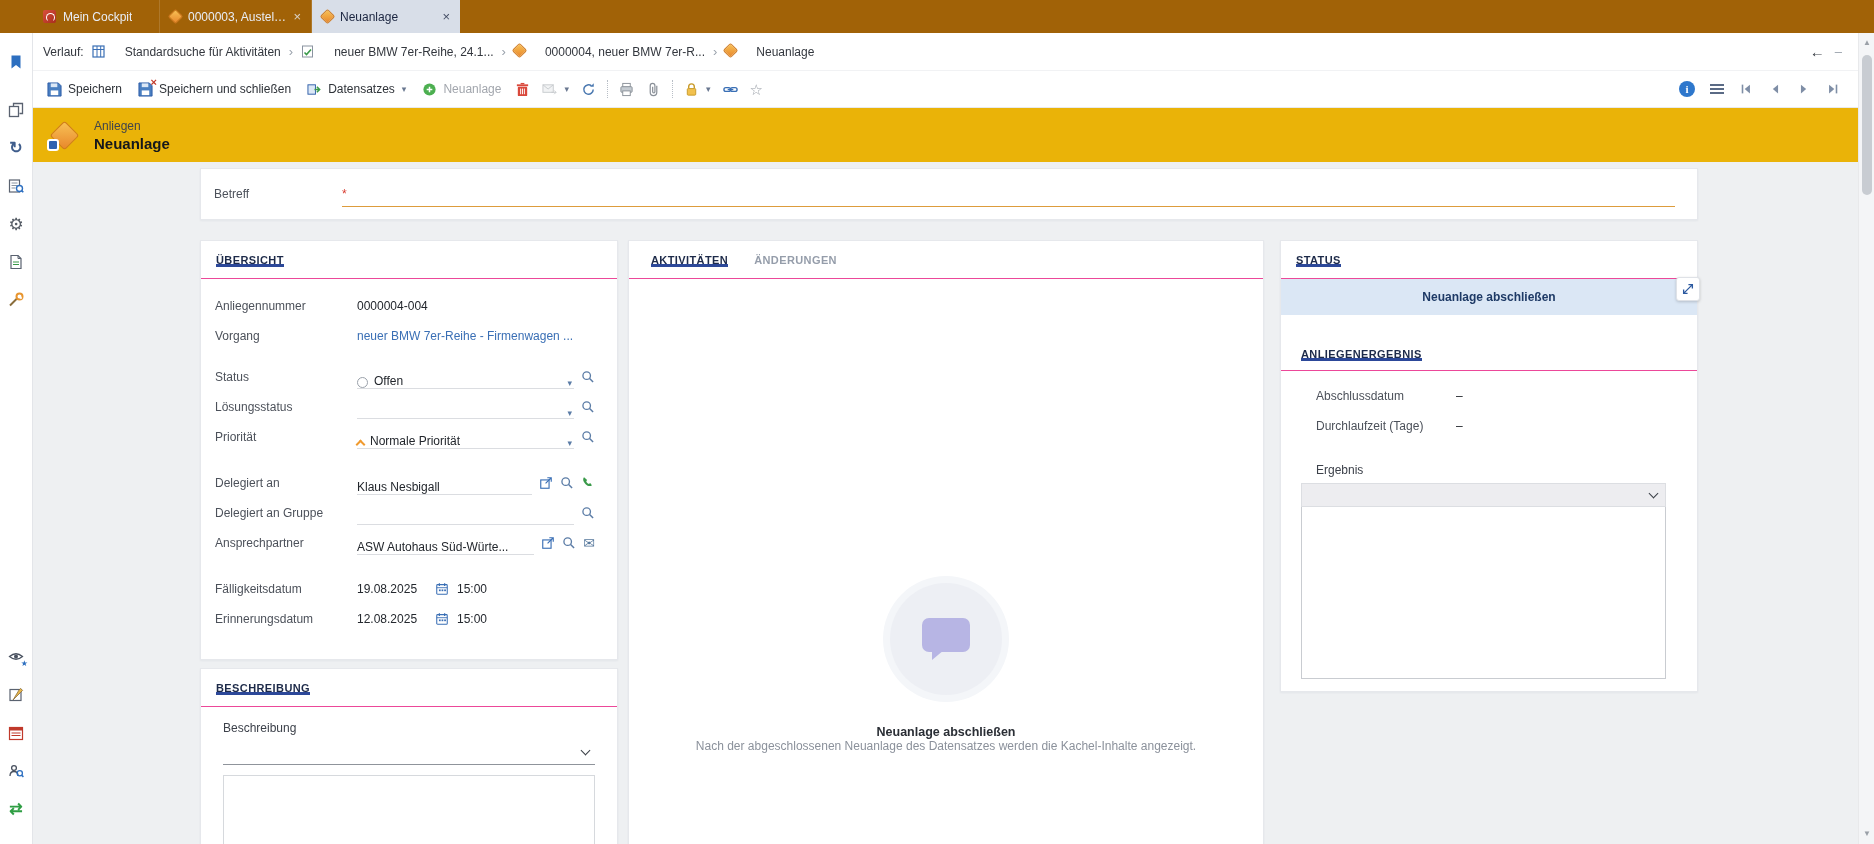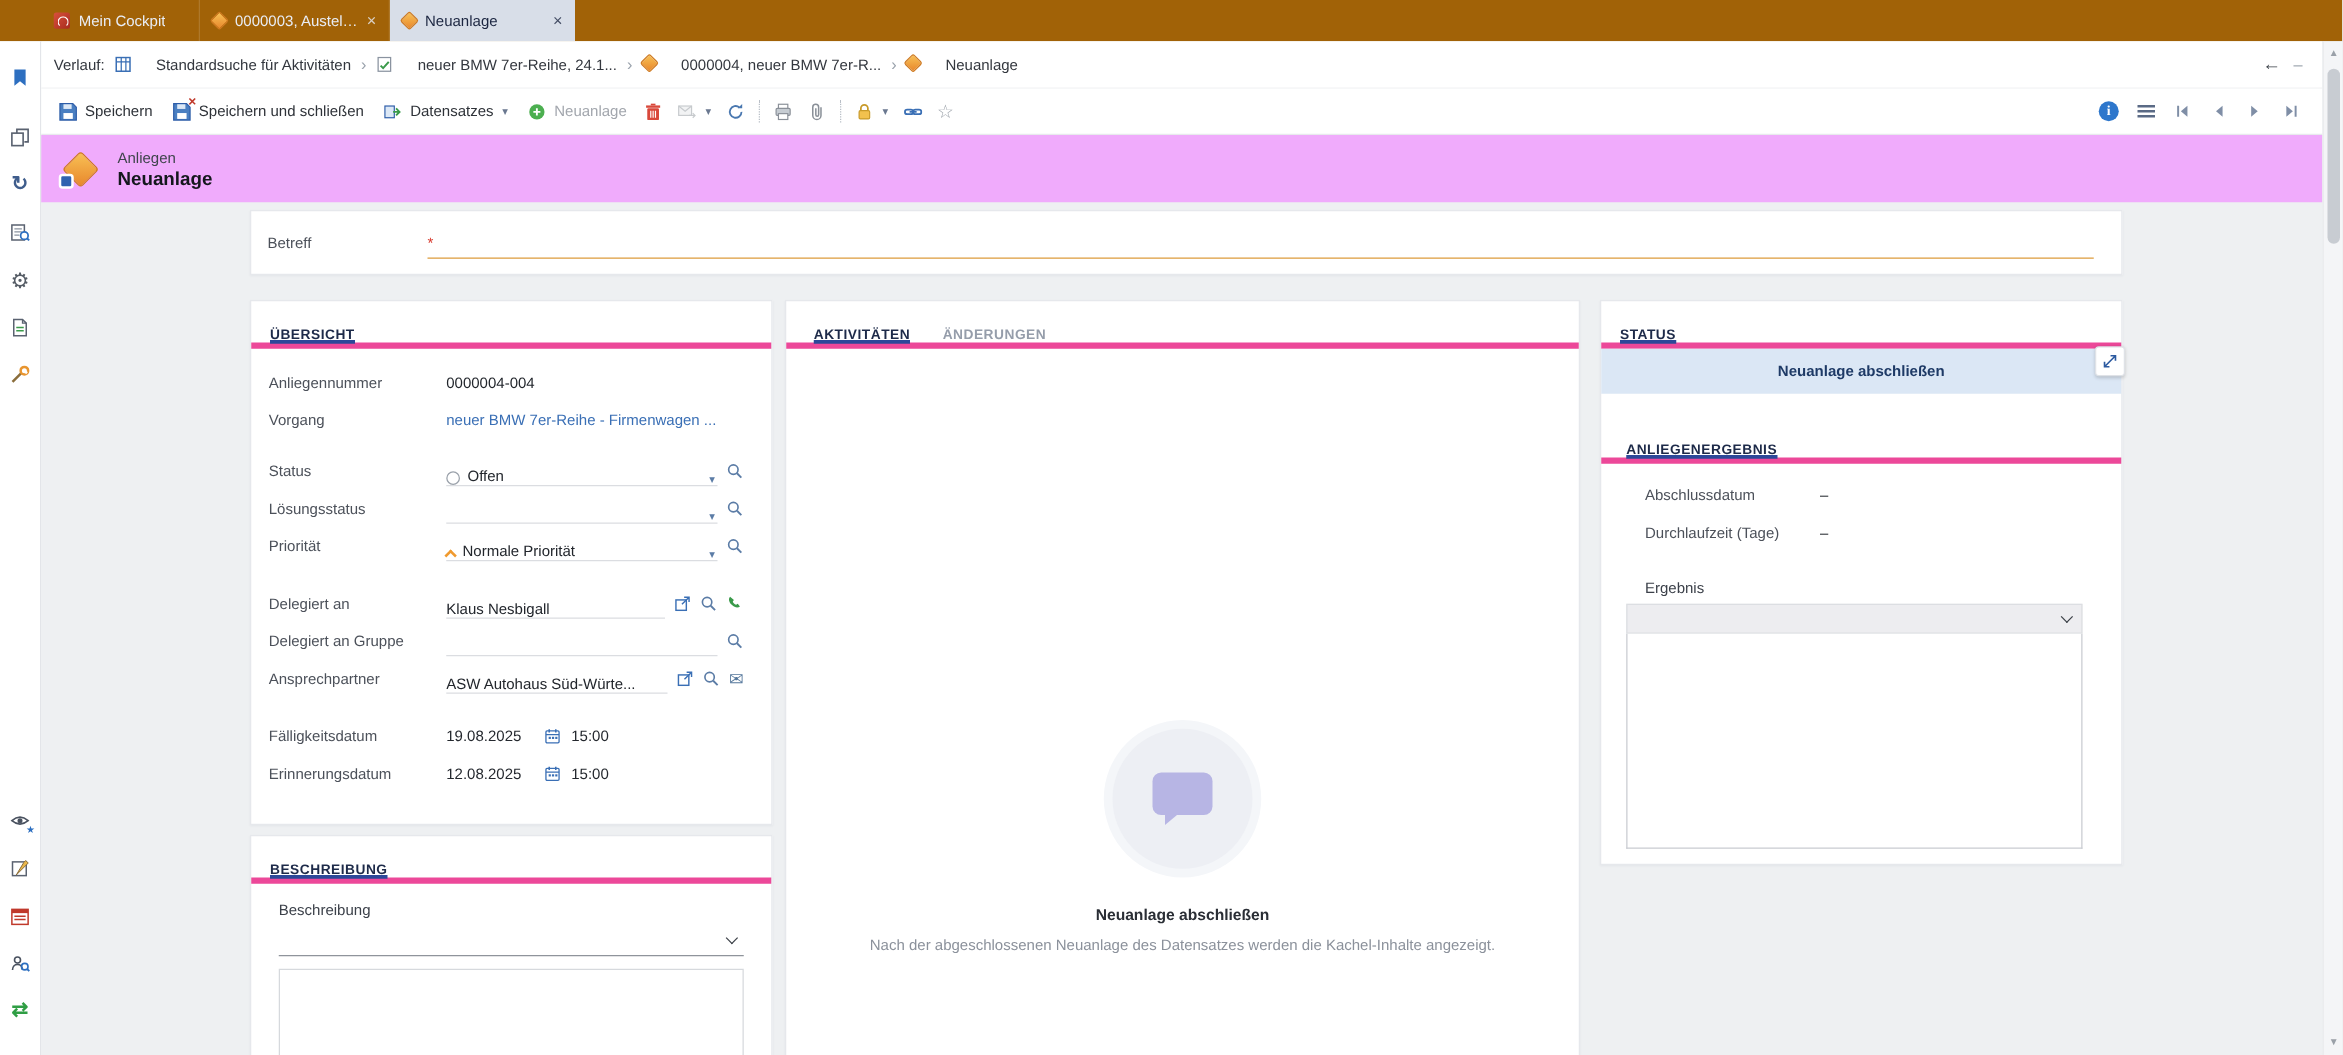--- a/index.html
+++ b/index.html
@@ -56,33 +56,33 @@
      display:flex;align-items:center;justify-content:center;font-family:"Liberation Serif",serif}
   .list-ic{width:14px;height:10px;border-top:2px solid #5a6a85;border-bottom:2px solid #5a6a85;position:relative}
   .list-ic::after{content:"";position:absolute;left:0;top:2px;width:14px;height:2px;background:#5a6a85}
   .s14{width:14px;height:14px;display:block}
   .s15{width:15px;height:15px;display:block}
   .star-g{font-size:15px;color:#9aa0a8;line-height:1}
   .savewrap{position:relative;display:flex}
   .mini-x{position:absolute;right:-4px;top:-5px;color:#c0392b;font-size:11px;font-weight:bold;line-height:1}
 
   
-  .pagehead{position:absolute;left:33px;top:108px;right:16px;height:54px;background:#f0abfc;
+  .pagehead{position:absolute;left:33px;top:108px;right:16px;height:54px;background:#eab308;
      display:flex;align-items:center;gap:13px;padding-left:14px}
   .bigdmd-wrap{width:34px;height:34px;position:relative;flex:none;display:flex;align-items:center;justify-content:center}
   .bigdmd{width:21px;height:21px;transform:rotate(45deg);border-radius:3px;
      background:linear-gradient(135deg,#f8c155,#e8872c);border:1px solid #cf7a20}
   .badge{position:absolute;left:0;bottom:1px;width:12px;height:12px;border-radius:3px;background:#2f62b0;border:2px solid #fff}
   .ph-cat{font-size:12px;color:#3f444c}
   .ph-title{font-size:15px;font-weight:bold;color:#14171c;margin-top:2px}
 
   
   .workspace{position:absolute;left:33px;top:162px;right:16px;bottom:0;background:#eef0f2;overflow:hidden}
   .card{position:absolute;background:#fff;border:1px solid #e6e8ec;box-shadow:0 1px 2px rgba(25,39,70,.05)}
-  .cardtabs{display:flex;align-items:flex-end;gap:26px;padding:0 15px;height:38px;border-bottom:5px solid #ec4899}
+  .cardtabs{display:flex;align-items:center;gap:26px;padding:0 15px;height:38px;border-bottom:1px solid #ec4899}
   .ctab{display:flex;align-items:center;font-size:11px;font-weight:bold;letter-spacing:.4px;color:#959daa;position:relative;white-space:nowrap}
   .ctab.active{color:#1d2a49}
   .ctab.active::after{content:"";position:absolute;left:0;right:0;bottom:-1px;height:3px;background:#2c4899}
 
   
   .betreff-card{left:167px;top:6px;width:1498px;height:52px;display:flex;align-items:center;padding:0 13px}
   .bt-label{width:128px;flex:none;font-size:12px;color:#4c515a}
   .bt-input{flex:1;height:26px;display:flex;align-items:center;border-bottom:1px solid #dd9c3c;margin-right:9px}
   .req{color:#d83a2e;font-size:12px;margin-right:4px}
 
@@ -110,21 +110,21 @@
   .chev{width:7px;height:7px;border-right:1.6px solid #3a3f46;border-bottom:1.6px solid #3a3f46;transform:rotate(45deg);margin-top:-4px}
   .desc-box{margin:10px 22px 0;height:76px;border:1px solid #d6d9dd;background:#fff}
 
   
   .aktiv-card{left:595px;top:78px;width:636px;height:800px}
   .aktiv-card .cardtabs{padding:0 22px}
   .empty{position:absolute;left:0;right:0;top:342px;text-align:center}
   .empty-circle{width:112px;height:112px;border-radius:50%;background:#edeff4;box-shadow:0 0 0 7px #f4f6f9;
      margin:0 auto;display:flex;align-items:center;justify-content:center}
   .empty-title{margin-top:30px;font-size:12.5px;font-weight:bold;color:#2a2e35}
-  .empty-msg{margin-top:10px;font-size:12px;color:#8b919b}
+  .empty-msg{margin-top:0;font-size:12px;color:#8b919b}
 
   
   .status-card{left:1247px;top:78px;width:418px;height:452px}
   .actionbar{height:36px;background:#dbe7f5;display:flex;align-items:center;justify-content:center;
      font-size:12px;font-weight:bold;color:#1e3a66}
   .expand-btn{position:absolute;top:36px;right:-3px;width:24px;height:24px;background:#fff;border:1px solid #dfe2e7;
      border-radius:3px;box-shadow:0 1px 3px rgba(0,0,0,.18);display:flex;align-items:center;justify-content:center}
   .erg-tabs{margin-top:22px;height:34px;padding:0 20px}
   .srow{display:flex;align-items:center;height:30px;padding:0 20px 0 35px;font-size:12px}
   .srow .flabel{width:140px}

